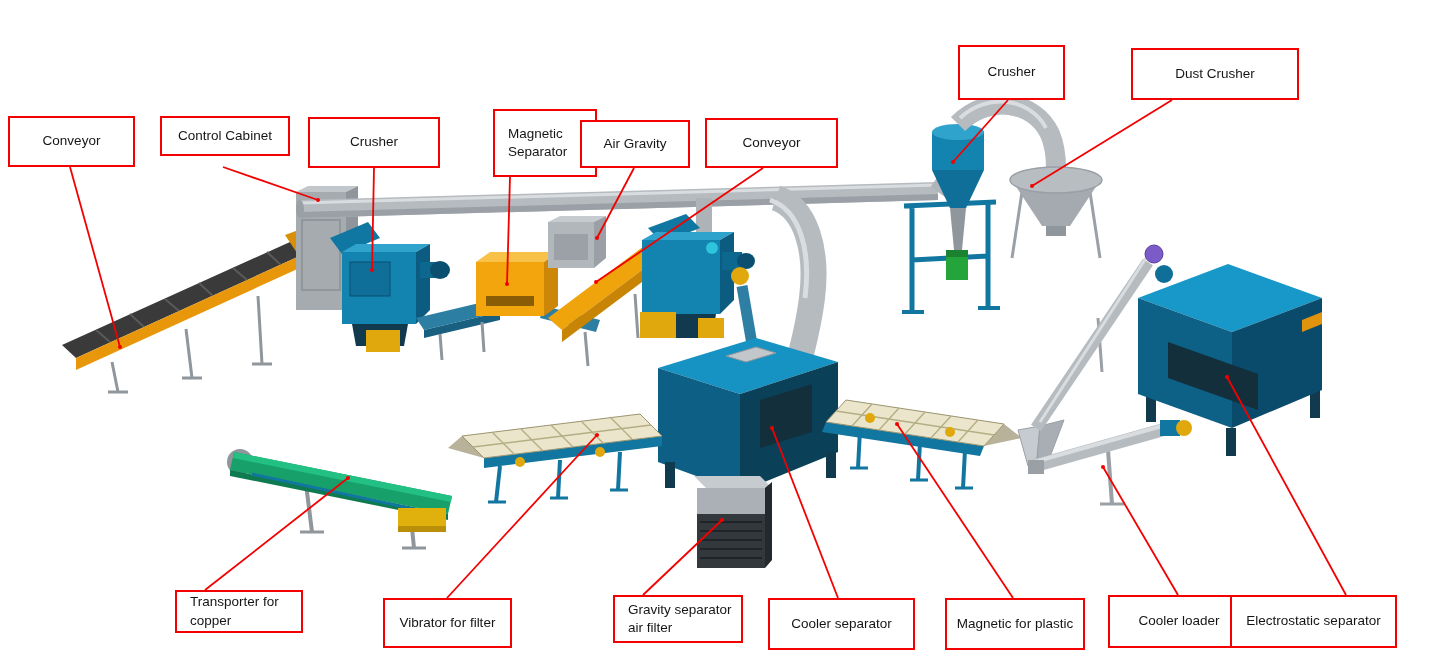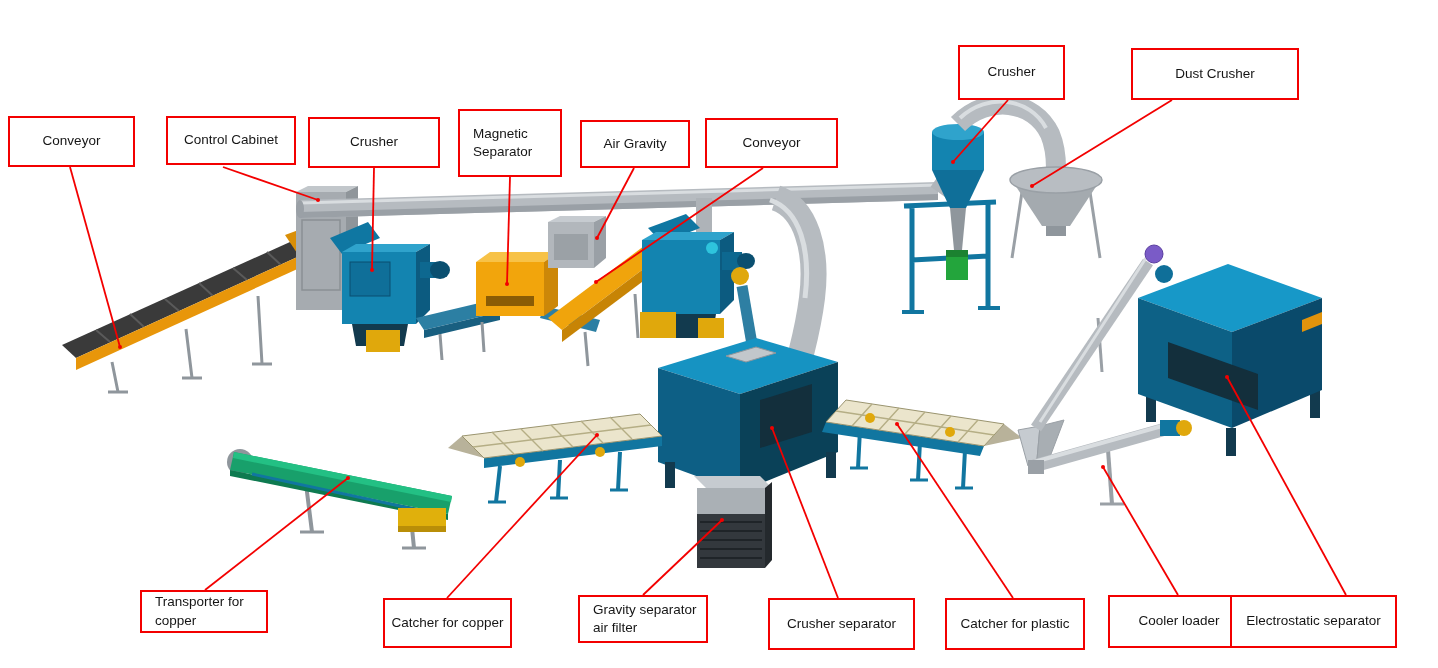--- a/index.html
+++ b/index.html
@@ -8,21 +8,21 @@
     font-family:"Liberation Sans", sans-serif; overflow:hidden;
   }
   svg.scene { position:absolute; left:0; top:0; }
   .callout {
     position:absolute; box-sizing:border-box;
     border:2px solid #f30000; background:#ffffff;
     display:flex; align-items:center; justify-content:center;
     text-align:center; font-size:13.5px; line-height:1.35; color:#151515;
     padding:2px 6px;
   }
-  .callout.ml { justify-content:flex-start; text-align:left; padding-left:13px; }
+  .callout.ml { justify-content:flex-start; text-align:left; padding-left:13px;margin-left:35px; }
 </style>
 </head>
 <body>
 
 <div class="canvas">
 
   <svg class="scene" width="1438" height="668" viewBox="0 0 1438 668">
 
     <g>
       <polygon points="62,345 290,242 304,254 76,358" fill="#3a3a3a"></polygon>
@@ -254,21 +254,21 @@
         <circle cx="897" cy="424" r="2"></circle>
           <circle cx="1103" cy="467" r="2"></circle>
         <circle cx="1227" cy="377" r="2"></circle>
       </g>
     </g>
   </svg>
 
   <div class="callout" style="left:8px;top:116px;width:127px;height:51px">
     <span>Conveyor</span>
   </div>
-  <div class="callout" style="left:166px;top:116px;width:130px;height:49px">
+  <div class="callout" style="left:160px;top:116px;width:130px;height:40px">
     <span>Control Cabinet</span>
   </div>
   <div class="callout" style="left:308px;top:117px;width:132px;height:51px">
     <span>Crusher</span>
   </div>
   <div class="callout ml" style="left:458px;top:109px;width:104px;height:68px">
     <span>Magnetic Separator</span>
   </div>
   <div class="callout" style="left:580px;top:120px;width:110px;height:48px">
     <span>Air Gravity</span>
@@ -279,30 +279,30 @@
   <div class="callout" style="left:958px;top:45px;width:107px;height:55px">
     <span>Crusher</span>
   </div>
   <div class="callout" style="left:1131px;top:48px;width:168px;height:52px">
     <span>Dust Crusher</span>
   </div>
   <div class="callout ml" style="left:140px;top:590px;width:128px;height:43px">
     <span>Transporter for copper</span>
   </div>
   <div class="callout" style="left:383px;top:598px;width:129px;height:50px">
-    <span>Catcher for copper</span>
+    <span>Vibrator for filter</span>
   </div>
   <div class="callout ml" style="left:578px;top:595px;width:130px;height:48px">
     <span>Gravity separator air filter</span>
   </div>
   <div class="callout" style="left:768px;top:598px;width:147px;height:52px">
-    <span>Crusher separator</span>
+    <span>Cooler separator</span>
   </div>
   <div class="callout" style="left:945px;top:598px;width:140px;height:52px">
-    <span>Catcher for plastic</span>
+    <span>Magnetic for plastic</span>
   </div>
   <div class="callout" style="left:1108px;top:595px;width:142px;height:53px">
     <span>Cooler loader</span>
   </div>
   <div class="callout" style="left:1230px;top:595px;width:167px;height:53px">
     <span>Electrostatic separator</span>
   </div>
 
 </div>
 

